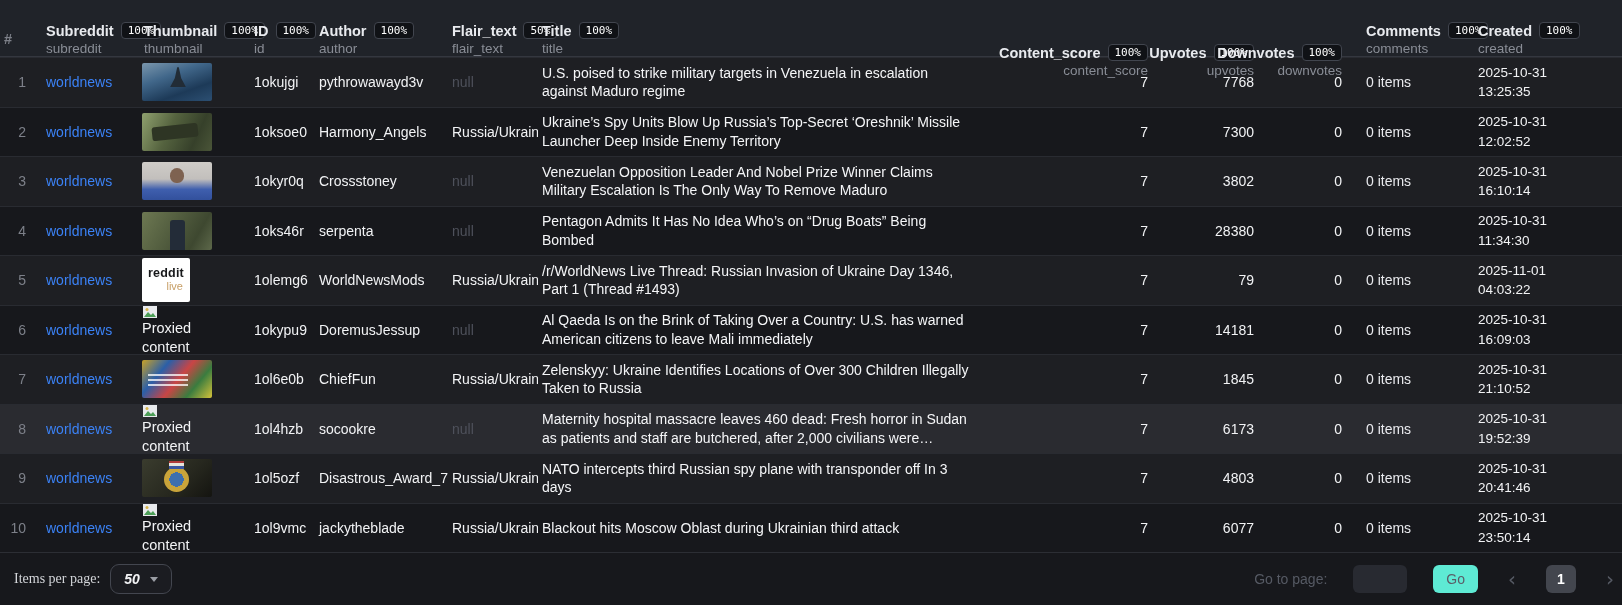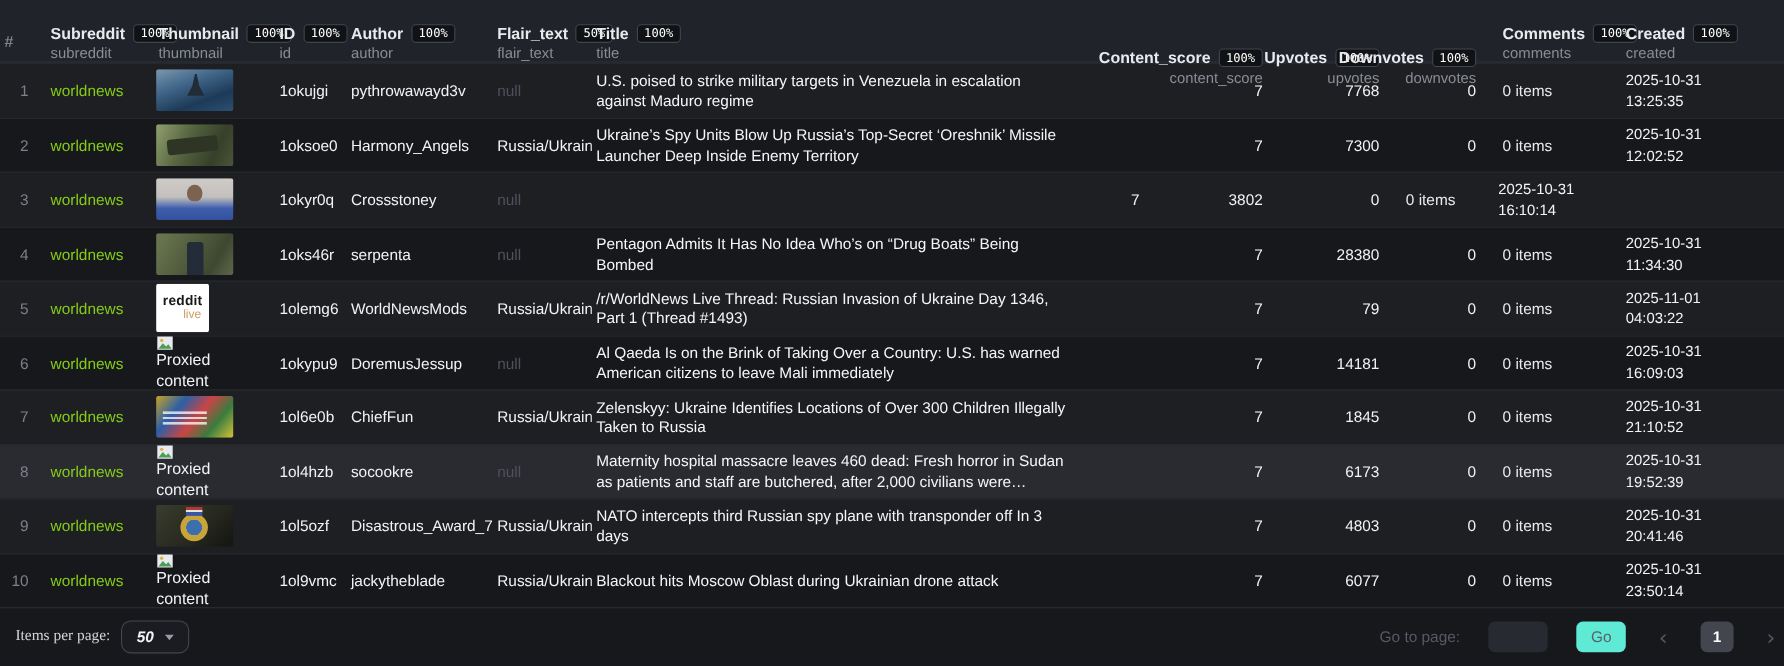--- a/index.html
+++ b/index.html
@@ -35,21 +35,21 @@
   .h-right .top { justify-content:flex-end; }
   .pad-l { padding-left:20px; }
   .pad-l2 { padding-left:16px; }
   
   .row { height:49.5px; border-top:1px solid #292b31; background:#17181c; }
   .row:first-of-type { border-top:none; }
   .row.light { background:#1e1f23; }
   .row.hover { background:#2a2b30; }
   .c { padding:0 4px; overflow:hidden; }
   .c-num { text-align:right; padding-right:10px; color:#7d8089; }
-  .c-sub { padding-left:10px; color:#84cc16; }
+  .c-sub { padding-left:10px; color:#3b82f6; }
   .c-id, .c-author { color:#f2f3f5; white-space:nowrap; }
   .c-flair { color:#f2f3f5; white-space:nowrap; }
   .c-flair.null, .null { color:#4e515b; }
   .c-title { color:#f5f6f8; padding-right:66px; line-height:1.32;
     display:-webkit-box; -webkit-line-clamp:2; -webkit-box-orient:vertical; }
   .c-right { text-align:right; color:#f2f3f5; }
   .c-comments { padding-left:20px; }
   .link-dotted { color:#e9eaee; border-bottom:1px dotted #787c84; padding-bottom:1px; cursor:pointer; }
   .c-created { padding-left:16px; color:#f2f3f5; line-height:1.45; font-size:13.5px; }
   
@@ -237,20 +237,21 @@
 
 <div class="grid row light">
   <div class="c c-num">3</div>
   <div class="c c-sub">worldnews</div>
   <div class="c thumbwrap">
       <div class="thumb t-woman"></div>
     </div>
   <div class="c c-id">1okyr0q</div>
   <div class="c c-author">Crossstoney</div>
   <div class="c c-flair null">null</div>
+  <div class="c c-title">Venezuelan Opposition Leader And Nobel Prize Winner Claims Military Escalation Is The Only Way To Remove Maduro</div>
   <div class="c c-right">7</div>
   <div class="c c-right">3802</div>
   <div class="c c-right">0</div>
   <div class="c c-comments"><span class="link-dotted">0 items</span></div>
   <div class="c c-created">
       <div>2025-10-31</div>
       <div>16:10:14</div>
     </div>
 </div>
 
@@ -400,21 +401,21 @@
           <path fill="#e8eaed" d="M1 1h14v12H1z"></path>
           <path fill="#4c9e57" d="M2 12l4-5 3 3 2-2 3 4z"></path>
           <circle fill="#d8b44a" cx="5" cy="4.5" r="1.5"></circle>
         </svg>
         <span>Proxied content</span>
     </div>
   </div>
   <div class="c c-id">1ol9vmc</div>
   <div class="c c-author">jackytheblade</div>
   <div class="c c-flair">Russia/Ukraine</div>
-  <div class="c c-title">Blackout hits Moscow Oblast during Ukrainian drone attack</div>
+  <div class="c c-title">Blackout hits Moscow Oblast during Ukrainian third attack</div>
   <div class="c c-right">7</div>
   <div class="c c-right">6077</div>
   <div class="c c-right">0</div>
   <div class="c c-comments"><span class="link-dotted">0 items</span></div>
   <div class="c c-created">
       <div>2025-10-31</div>
       <div>23:50:14</div>
     </div>
 </div>
 

